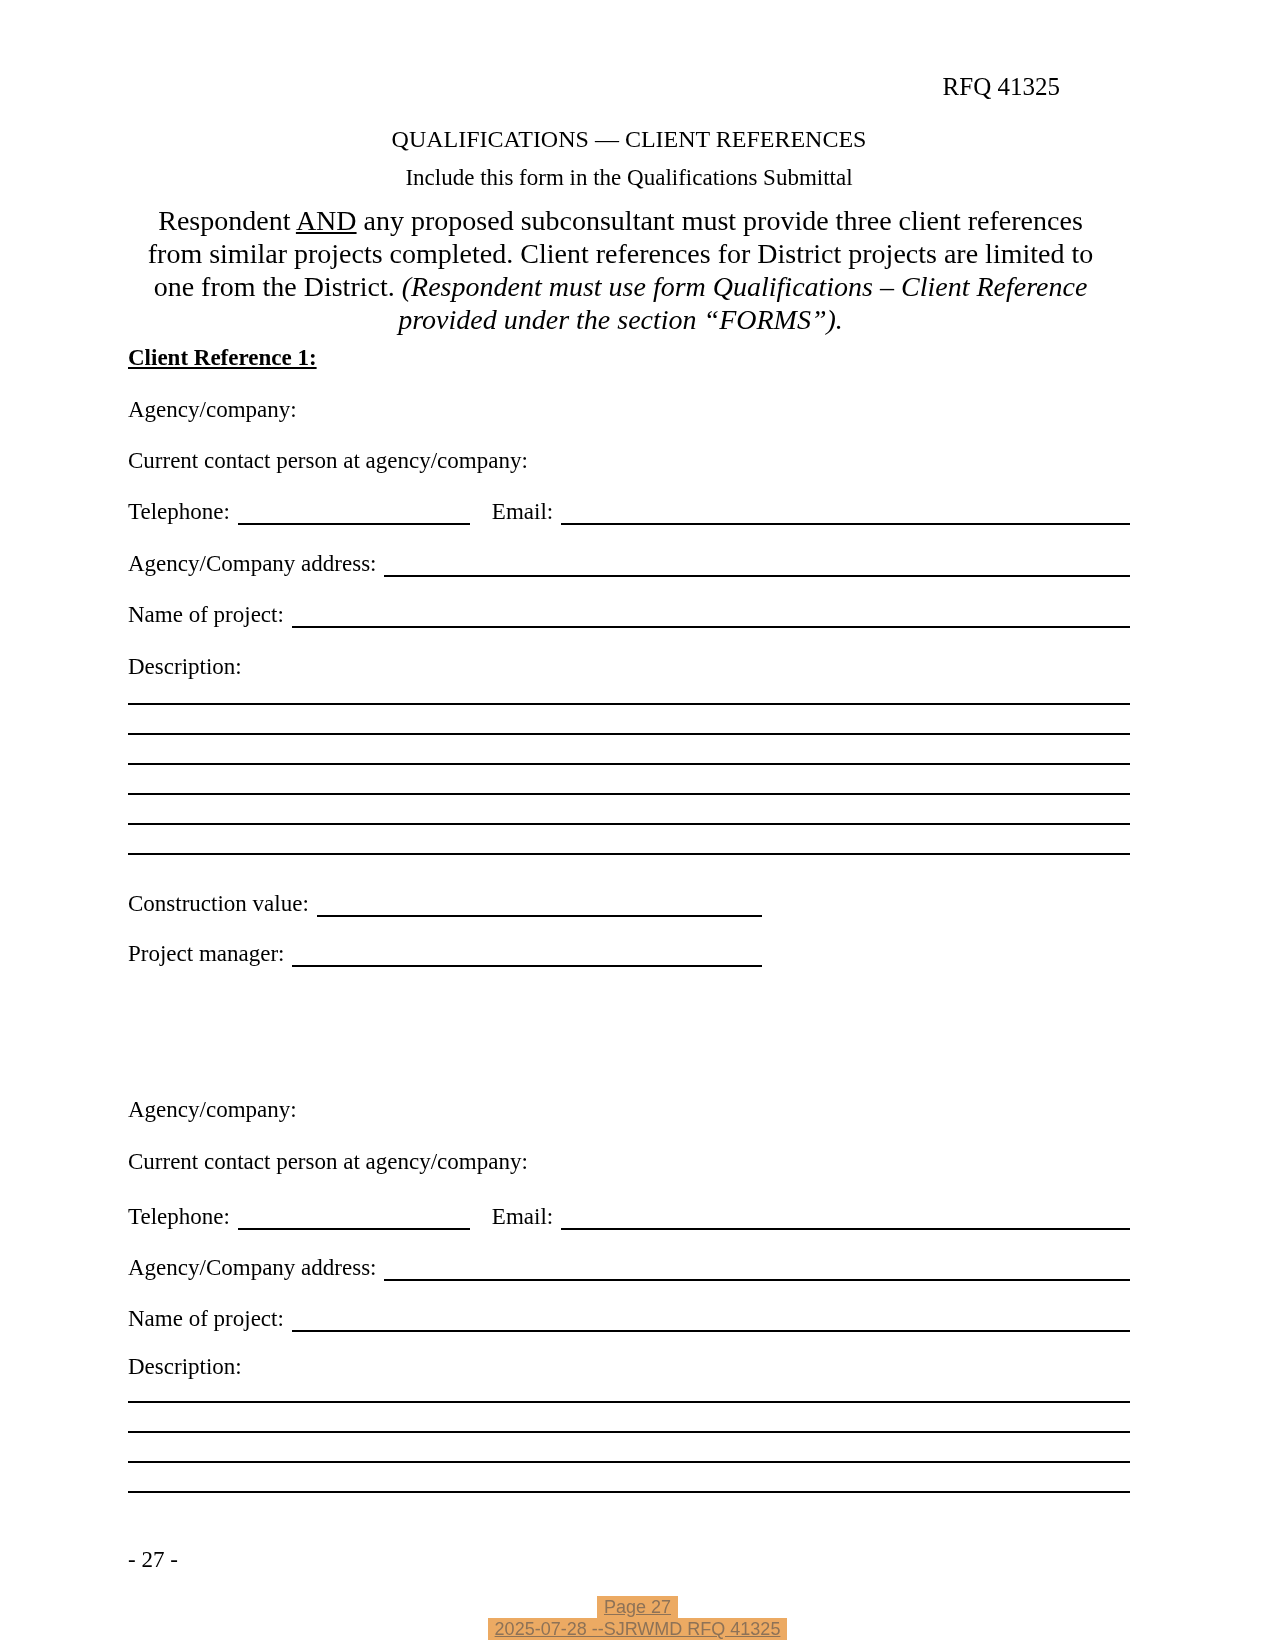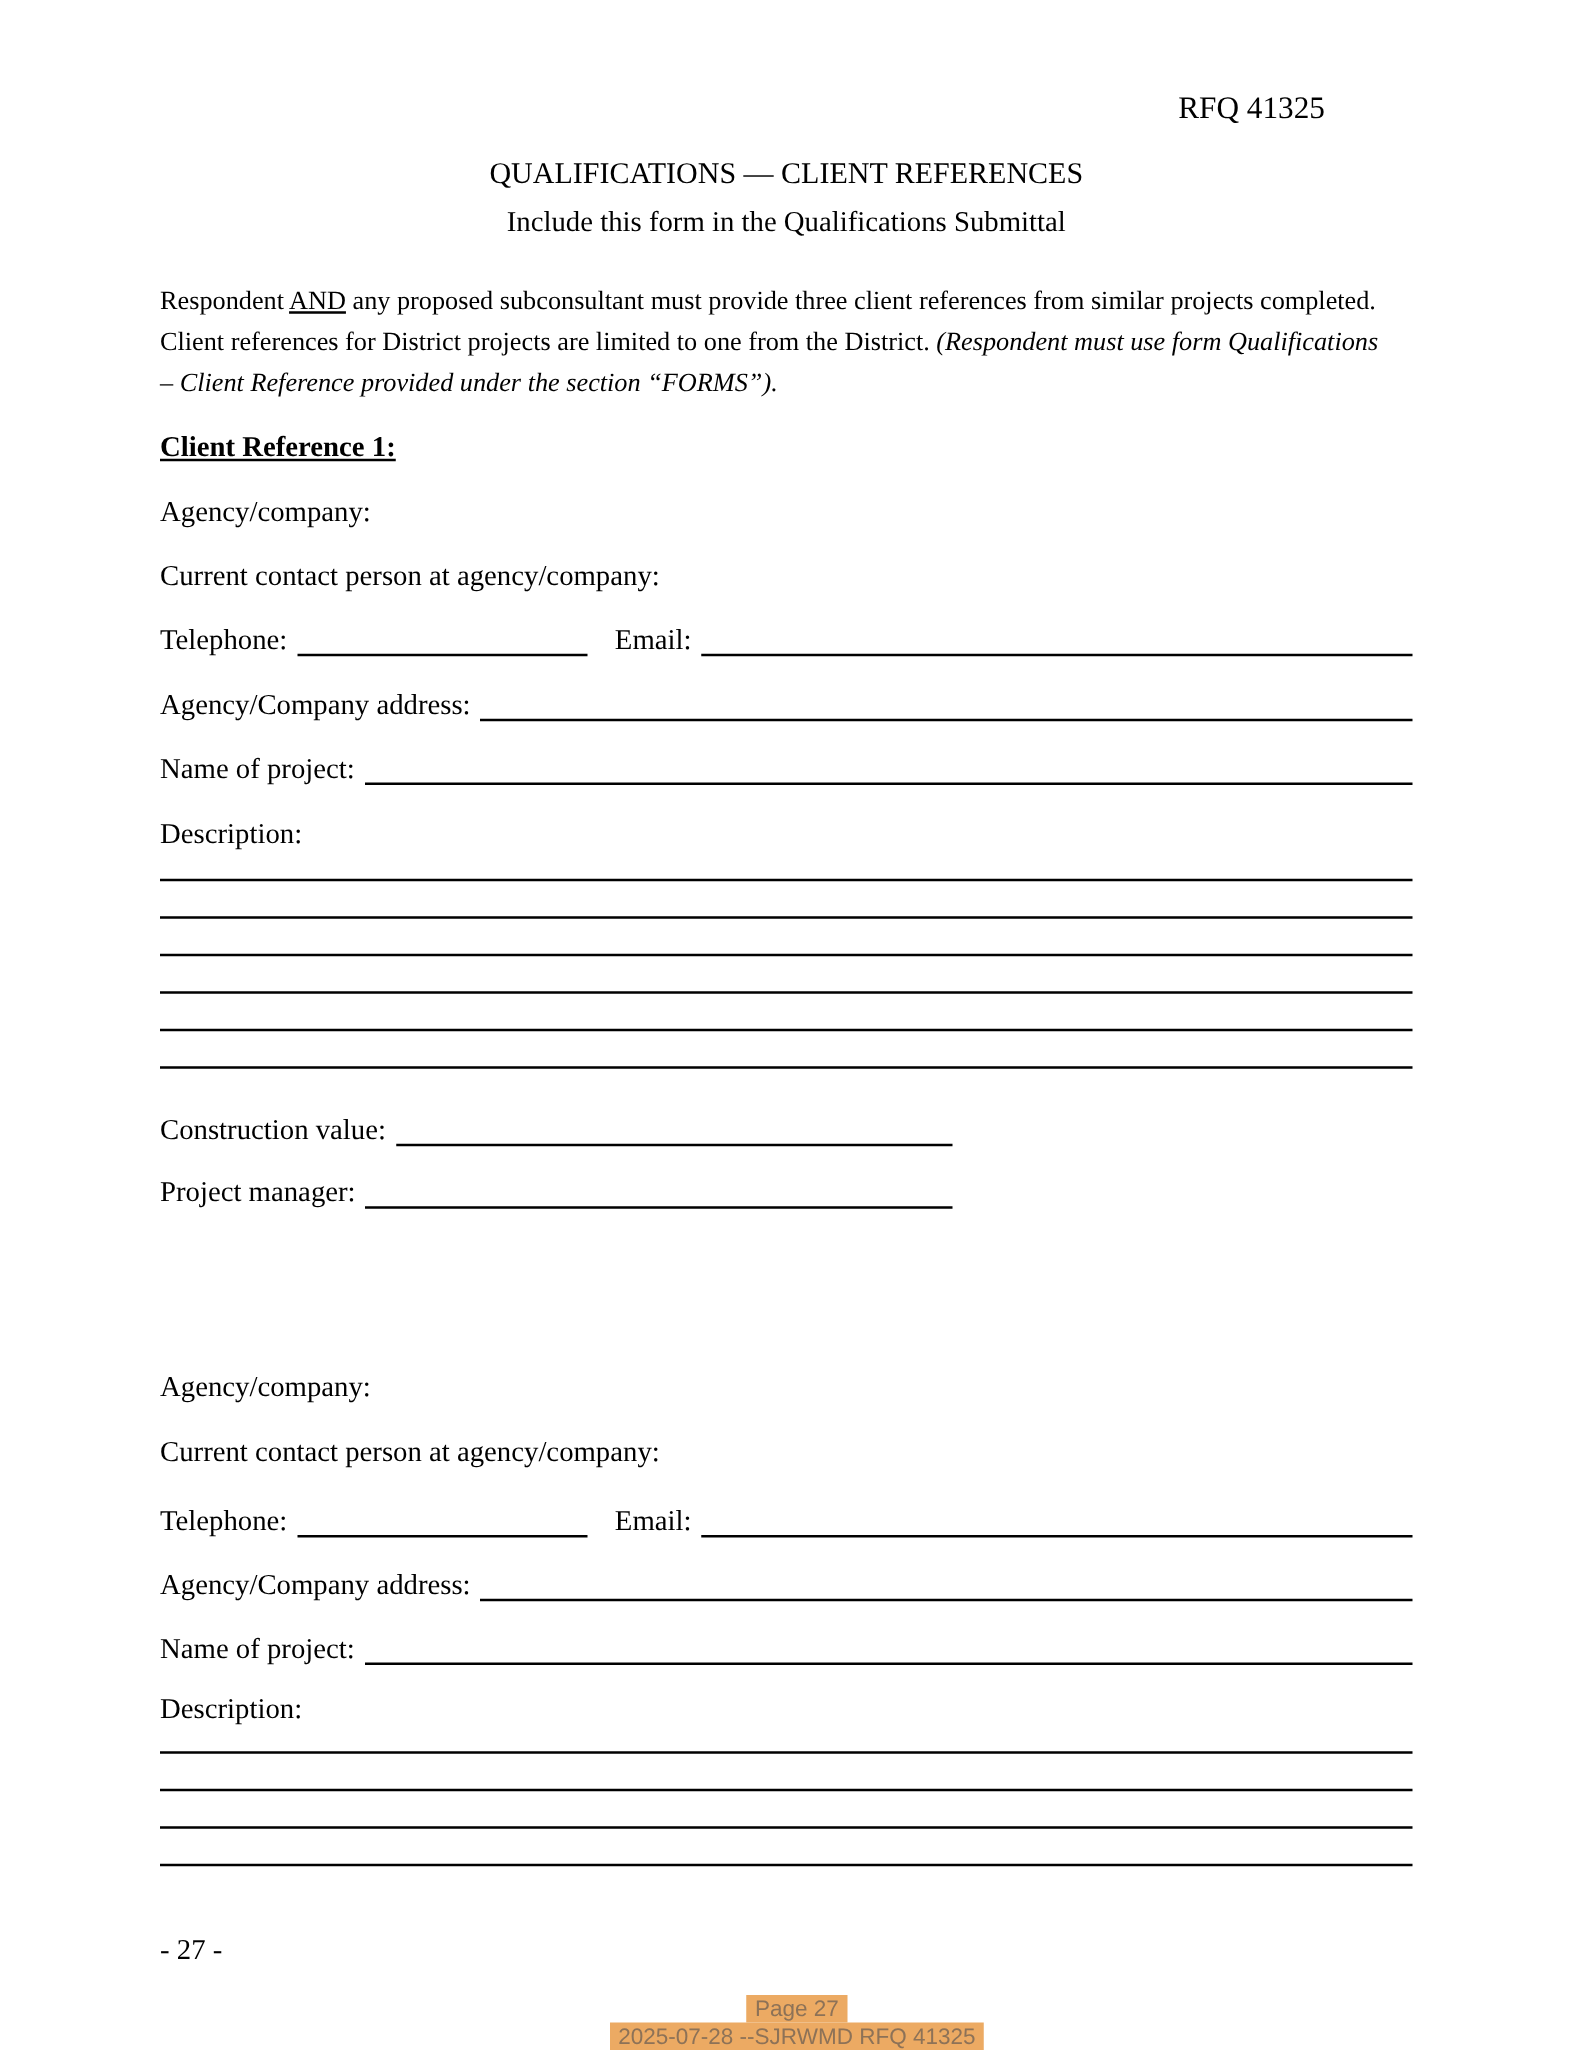--- a/index.html
+++ b/index.html
@@ -17,22 +17,22 @@
   }
   .abs { position:absolute; }
   .rfq-number {
     top:73px; right:135px;
     font-size:25px;
   }
   .title-block { left:128px; width:1002px; text-align:center; }
   .form-title { top:126px; font-size:24px; }
   .form-subtitle { top:165px; font-size:23px; }
   .intro {
-    top:224px; left:128px; width:985px;
-    font-size:21px; line-height:33px;
+    top:204px; left:128px; width:985px;
+    font-size:28px; line-height:33px;text-align:center;
   }
   .intro .u { text-decoration:underline; }
   .intro .it { font-style:italic; }
   .row {
     left:128px; width:1002px;
     display:flex; align-items:center;
     font-size:23px; line-height:28px;
     white-space:nowrap;
   }
   .section-heading {
@@ -52,20 +52,21 @@
   .page-number {
     top:1547px; left:128px; width:1002px;
     text-align:left; font-size:23px;
   }
   .stamp {
     top:1596px; left:0; width:1275px;
     display:flex; flex-direction:column; align-items:center;
     font-family:"Liberation Sans", sans-serif;
     font-size:18px; line-height:22px;
     color:var(--stamp-fg, #8d7257);
+    text-decoration:underline;
   }
   .stamp-line {
     background:var(--stamp-bg, #ecaa63);
     padding:0 7px;
   }
 </style>
 </head>
 <body>
 
 <div class="page">

